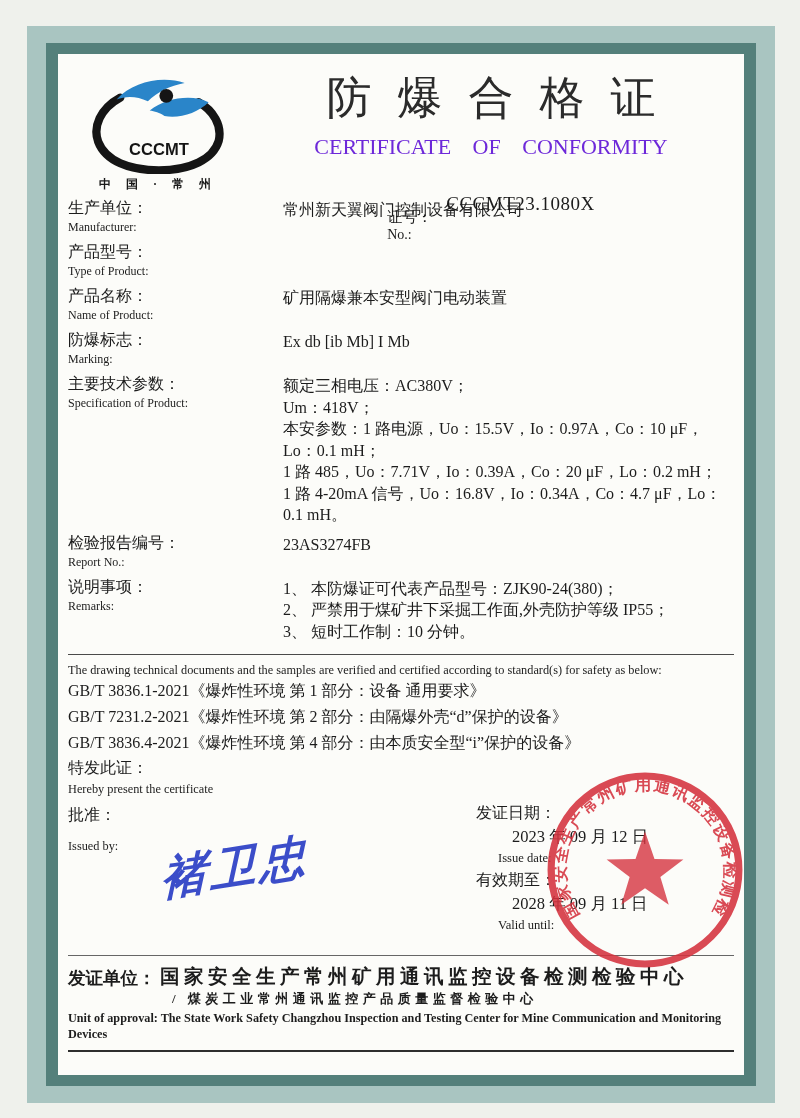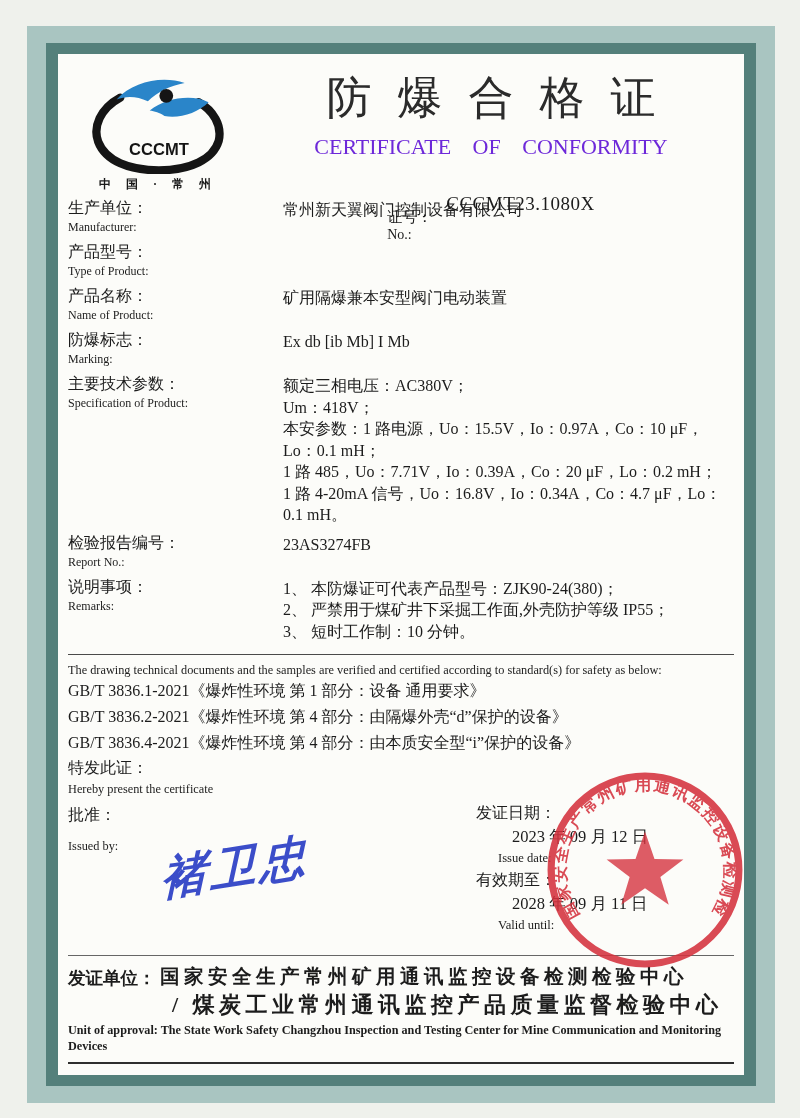--- a/index.html
+++ b/index.html
@@ -67,21 +67,21 @@
 
   
   .unit {
     border-top:1px solid #666; border-bottom:2.5px solid #2e2e2e;
     padding:7px 0 8px 0; margin-top:4px;
   }
   .unit-zh-row { display:flex; }
   .unit-label-zh { font-size:17.5px; font-weight:bold; flex:0 0 92px; padding-top:3px; }
   .unit-zh-lines { font-weight:bold; }
   .unit-line1 { font-size:19.5px; letter-spacing:4.5px; }
-  .unit-line2 { font-size:22px; letter-spacing:4.5px; margin-left:12px; }
+  .unit-line2 { font-size:13px; letter-spacing:4.5px; margin-left:12px; }
   .unit-en { font-size:12.2px; font-weight:bold; margin-top:3px; line-height:15.5px; }
 </style>
 </head>
 <body>
 
 <div class="frame-light">
   <div class="frame-dark">
     <div class="content">
 
       <div class="header">
@@ -176,21 +176,21 @@
             </div>
         </div>
       </div>
 
       <hr class="divider">
 
       <div class="standards">
         <div class="en-intro">The drawing technical documents and the samples are verified and certified according to standard(s) for safety as below:</div>
         <div>
             <div class="gbt">GB/T 3836.1-2021《爆炸性环境 第 1 部分：设备 通用要求》</div>
-            <div class="gbt">GB/T 3836.2-2021《爆炸性环境 第 4 部分：由隔爆外壳“d”保护的设备》</div>
+            <div class="gbt">GB/T 7231.2-2021《爆炸性环境 第 2 部分：由隔爆外壳“d”保护的设备》</div>
             <div class="gbt">GB/T 3836.4-2021《爆炸性环境 第 4 部分：由本质安全型“i”保护的设备》</div>
           </div>
         <div class="issue-zh">特发此证：</div>
         <div class="issue-en">Hereby present the certificate</div>
       </div>
 
       <div class="approval">
         <div class="approve-zh">批准：</div>
         <div class="approve-en">Issued by:</div>
         <div class="signature">褚卫忠</div>

